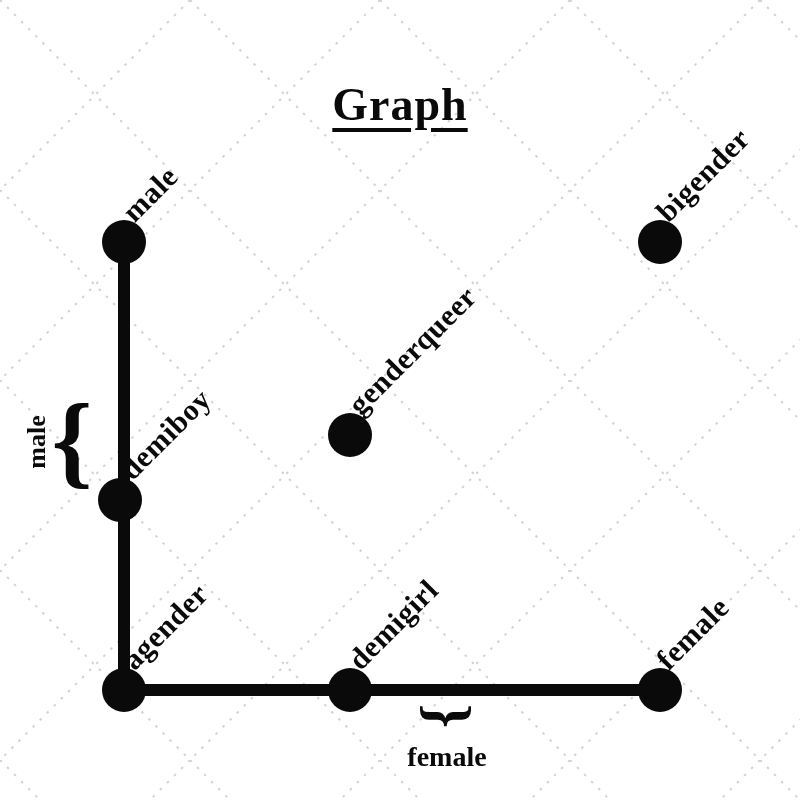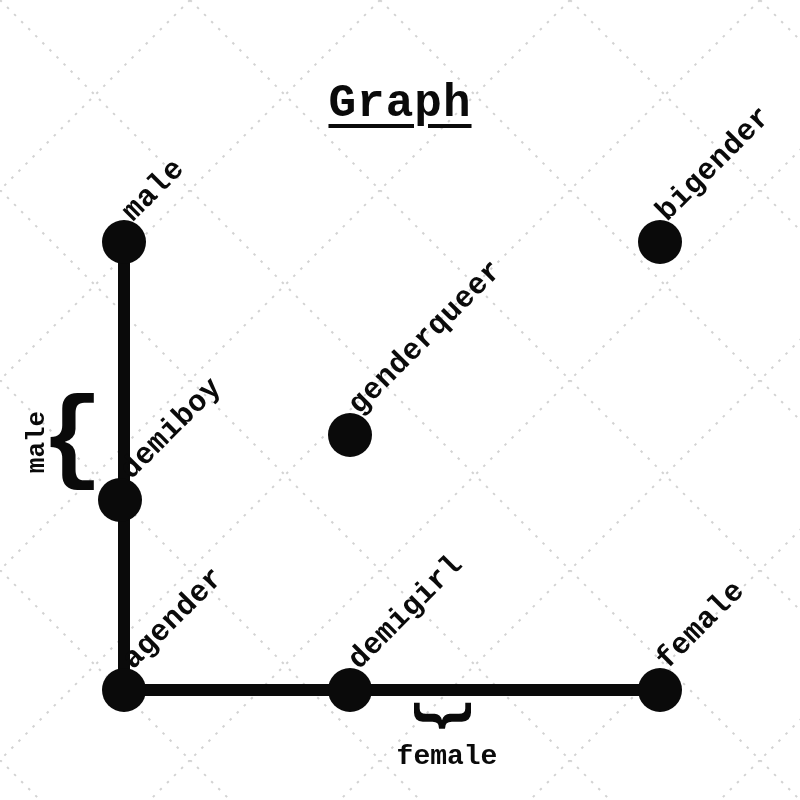--- a/index.html
+++ b/index.html
@@ -1,21 +1,21 @@
 <!DOCTYPE html>
 <html><head>
 <meta charset="utf-8">
 <style>
   html,body{margin:0;padding:0;background:#fff;}
   .canvas{
     position:relative;
     width:800px;height:800px;
     overflow:hidden;
     background:#a3a3a3;
-    font-family:Liberation Mono, monospace;
+    font-family:Liberation Serif, serif;
     color:#0a0a0a;
   }
   .bg{position:absolute;left:0;top:0;z-index:0;}
   .layer{position:absolute;left:0;top:0;width:800px;height:800px;z-index:1;}
 
   .page-title{
     position:absolute;left:0;right:0;top:78px;
     text-align:center;
     font-size:46px;font-weight:bold;
     letter-spacing:1px;

